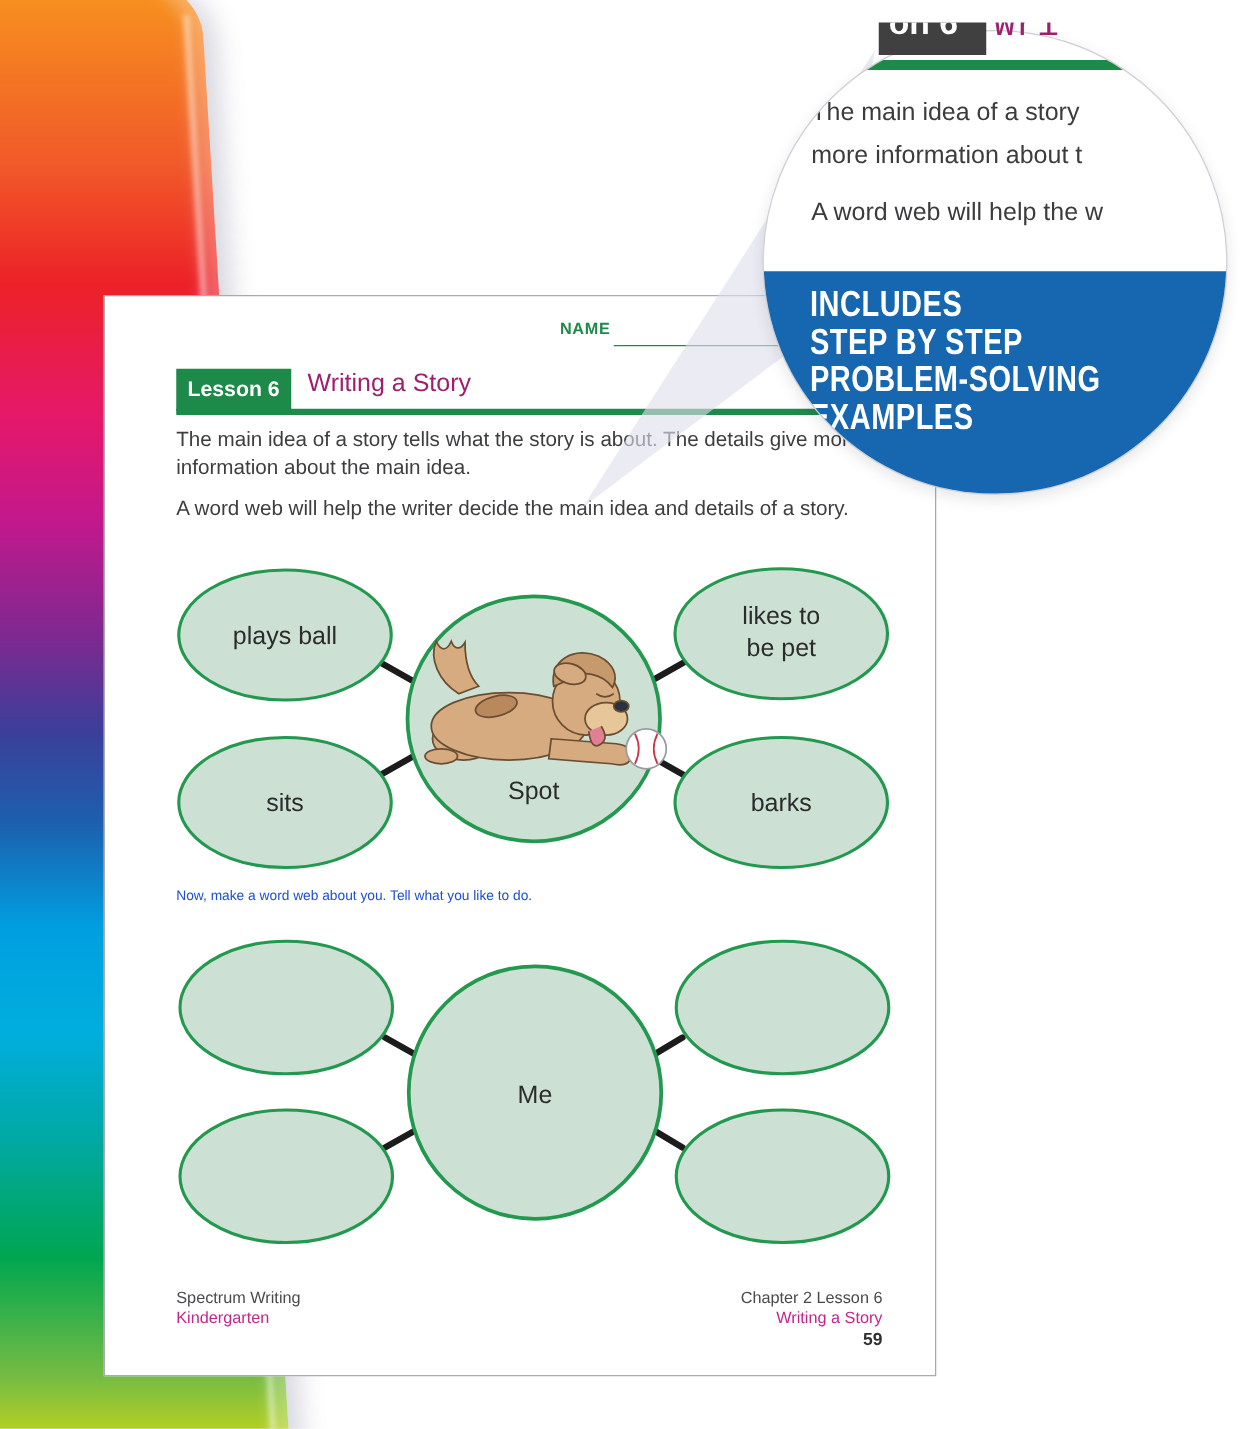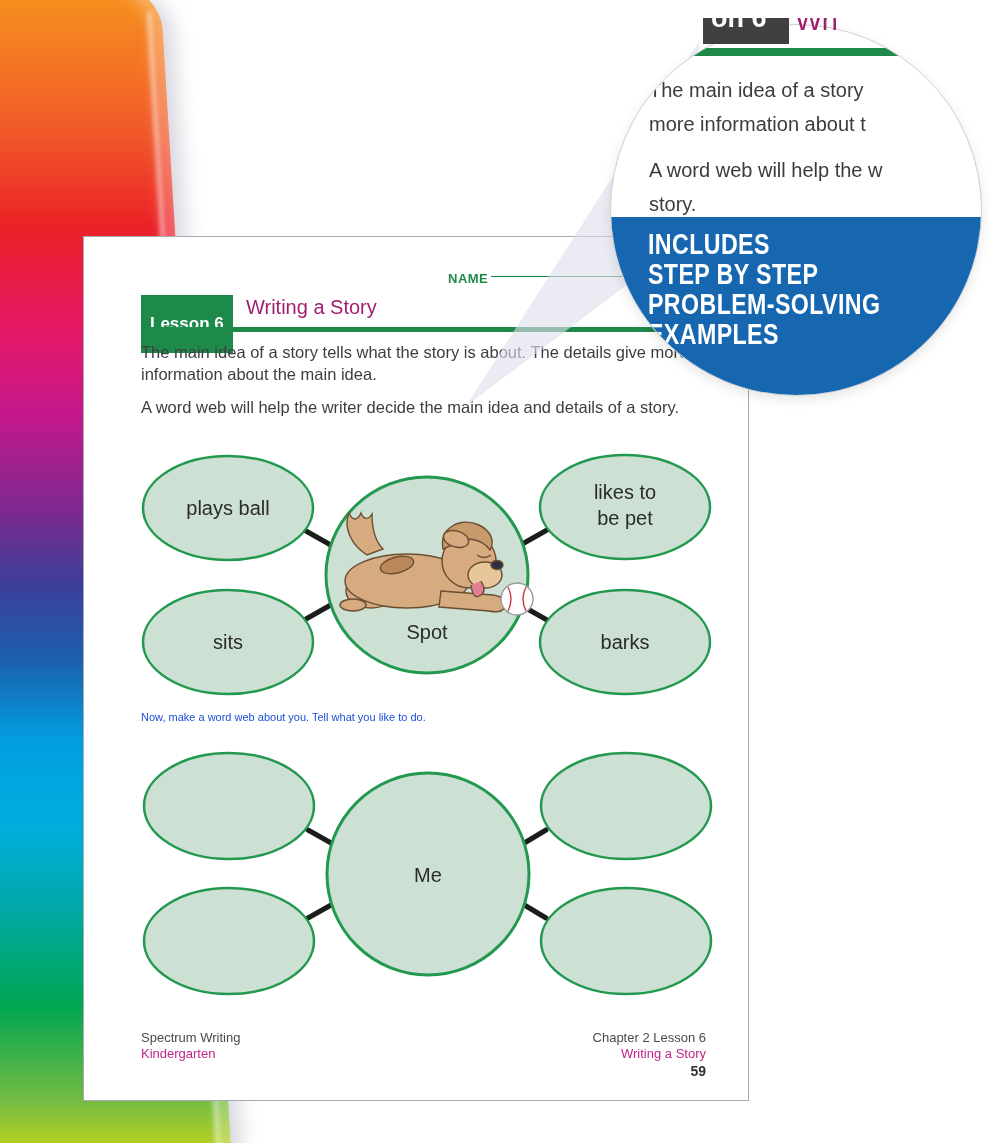--- a/index.html
+++ b/index.html
@@ -24,25 +24,25 @@
   }
   .cover .gloss{
     position:absolute;right:10px;top:26px;bottom:26px;width:5px;
     background:rgba(255,255,255,.45);border-radius:4px;filter:blur(2px);
   }
   
   .page{
     position:absolute;left:83px;top:236px;width:664px;height:863px;
     background:#ffffff;border:1px solid #a9a9ae;z-index:2;
   }
-  .name-row{position:absolute;left:364px;top:34px;}
+  .name-row{position:absolute;left:364px;top:18px;}
   .name-label{font-size:13px;font-weight:bold;color:#1E8A4A;letter-spacing:.5px;}
   .name-line{position:absolute;left:407px;top:39px;width:212px;height:0;border-top:1.6px solid #1E8A4A;}
   .lesson-badge{
-    position:absolute;left:57px;top:58px;height:26px;padding:16px 9px;
+    position:absolute;left:57px;top:58px;height:26px;padding:4px 9px;
     background:#1E8A4A;color:#fff;font-size:17px;font-weight:bold;
     display:flex;align-items:center;
   }
   .lesson-title{position:absolute;left:162px;top:59px;font-size:20px;color:#A01E6E;}
   .green-rule{position:absolute;left:57px;top:90px;width:565px;height:5px;background:#1E8A4A;}
   .para{position:absolute;left:57px;width:578px;font-size:16.5px;line-height:22px;color:#3E3E40;}
   .para1{top:104px;}
   .para2{top:159px;}
   .instruction{position:absolute;left:57px;top:474px;width:578px;font-size:11px;color:#1d4ed8;}
   .websvg{position:absolute;left:50px;}
@@ -66,21 +66,21 @@
     border:1.5px solid #cfcfd6;box-shadow:0 4px 12px rgba(0,0,0,.10);
   }
   .mag-lesson-box{
     position:absolute;left:93px;top:-6px;width:86px;height:26px;
     background:#404040;overflow:hidden;z-index:3;
   }
   .mag-lesson-box span{
     position:absolute;left:8px;top:-15px;color:#fff;font-weight:bold;font-size:27px;white-space:nowrap;
   }
   .mag-title-frag{
-    position:absolute;left:185px;top:-6px;width:70px;height:26px;overflow:hidden;z-index:3;
+    position:absolute;left:185px;top:-6px;width:70px;height:26px;overflow:hidden;z-index:3;font-family:Liberation Mono, monospace;
   }
   .mag-title-frag span{
     position:absolute;left:0;top:-14px;color:#A01E6E;font-size:29px;white-space:nowrap;
   }
   .mag-rule{position:absolute;left:62px;top:23px;width:226px;height:8px;background:#1E8A4A;}
   .mag-text{position:absolute;left:38px;top:54px;color:#3C3C3E;font-size:20px;white-space:nowrap;}
   .mag-text div{height:34px;}
   .mag-gap{height:12px !important;}
   .badge{
     position:absolute;left:0;right:0;bottom:0;height:178px;background:#1667AF;
@@ -181,21 +181,20 @@
 <div class="beam"></div>
 
 <div class="magnifier">
   <div class="mag-clip">
     <div class="mag-rule"></div>
     <div class="mag-text">
       <div>The main idea of a story</div>
       <div>more information about t</div>
       <div class="mag-gap"></div>
       <div>A word web will help the w</div>
-      <div>story.</div>
     </div>
     <div class="badge">
       <div class="badge-inner">
         <div>INCLUDES</div>
         <div>STEP BY STEP</div>
         <div>PROBLEM-SOLVING</div>
         <div>EXAMPLES</div>
       </div>
     </div>
   </div>

